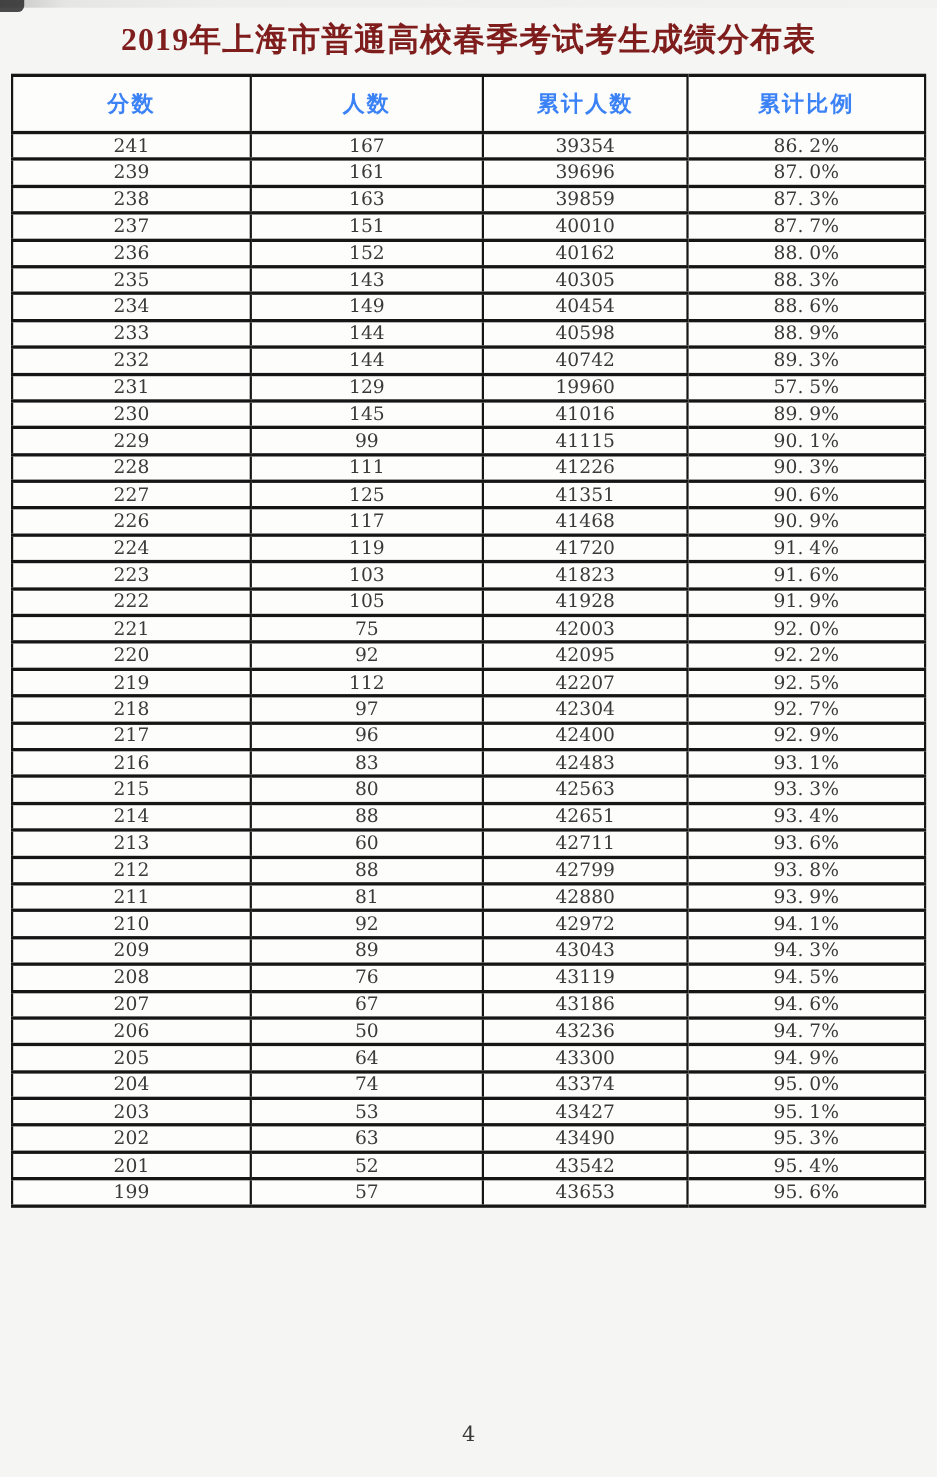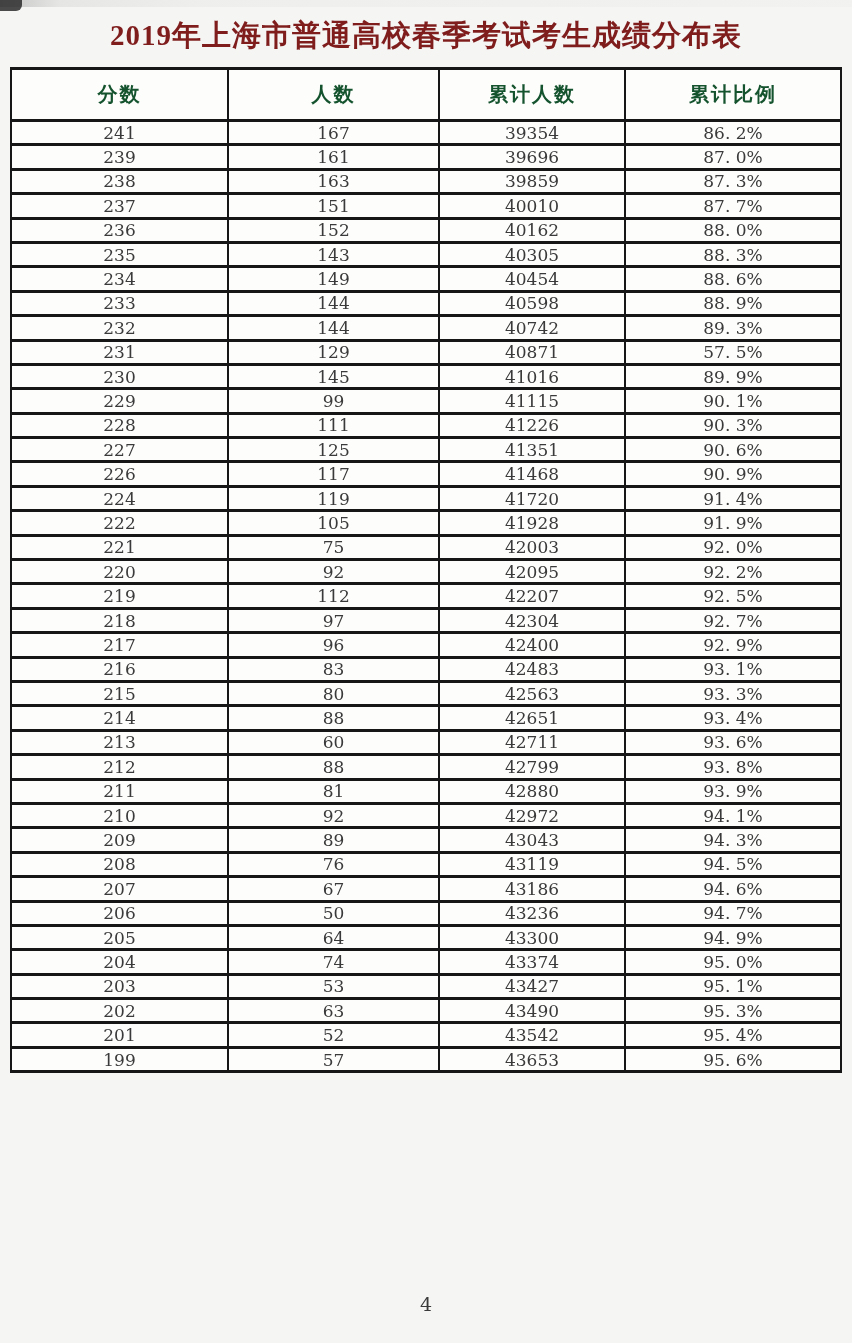--- a/index.html
+++ b/index.html
@@ -57,21 +57,21 @@
     border-bottom-width: 3px;
     text-align: center;
     vertical-align: middle;
     overflow: hidden;
     white-space: nowrap;
   }
   table.score-table th {
     height: 47px;
     font-size: 20px;
     font-weight: bold;
-    color: #14532d;
+    color: #3b82f6;
     letter-spacing: 2px;
   }
   table.score-table td {
     height: 21.4px;
     font-size: 17px;
     color: #3a3a3a;
     font-family: "DejaVu Serif", "Liberation Serif", serif;
     padding: 0;
   }
   col.c1 { width: 217px; }
@@ -173,21 +173,21 @@
   <tr>
     <td>232</td>
     <td>144</td>
     <td>40742</td>
     <td>89. 3%</td>
   </tr>
 
   <tr>
     <td>231</td>
     <td>129</td>
-    <td>40871</td>
+    <td>19960</td>
     <td>57. 5%</td>
   </tr>
 
   <tr>
     <td>230</td>
     <td>145</td>
     <td>41016</td>
     <td>89. 9%</td>
   </tr>
 
@@ -220,20 +220,26 @@
   </tr>
 
 
   <tr>
     <td>224</td>
     <td>119</td>
     <td>41720</td>
     <td>91. 4%</td>
   </tr>
 
+  <tr>
+    <td>223</td>
+    <td>103</td>
+    <td>41823</td>
+    <td>91. 6%</td>
+  </tr>
 
   <tr>
     <td>222</td>
     <td>105</td>
     <td>41928</td>
     <td>91. 9%</td>
   </tr>
 
   <tr>
     <td>221</td>

